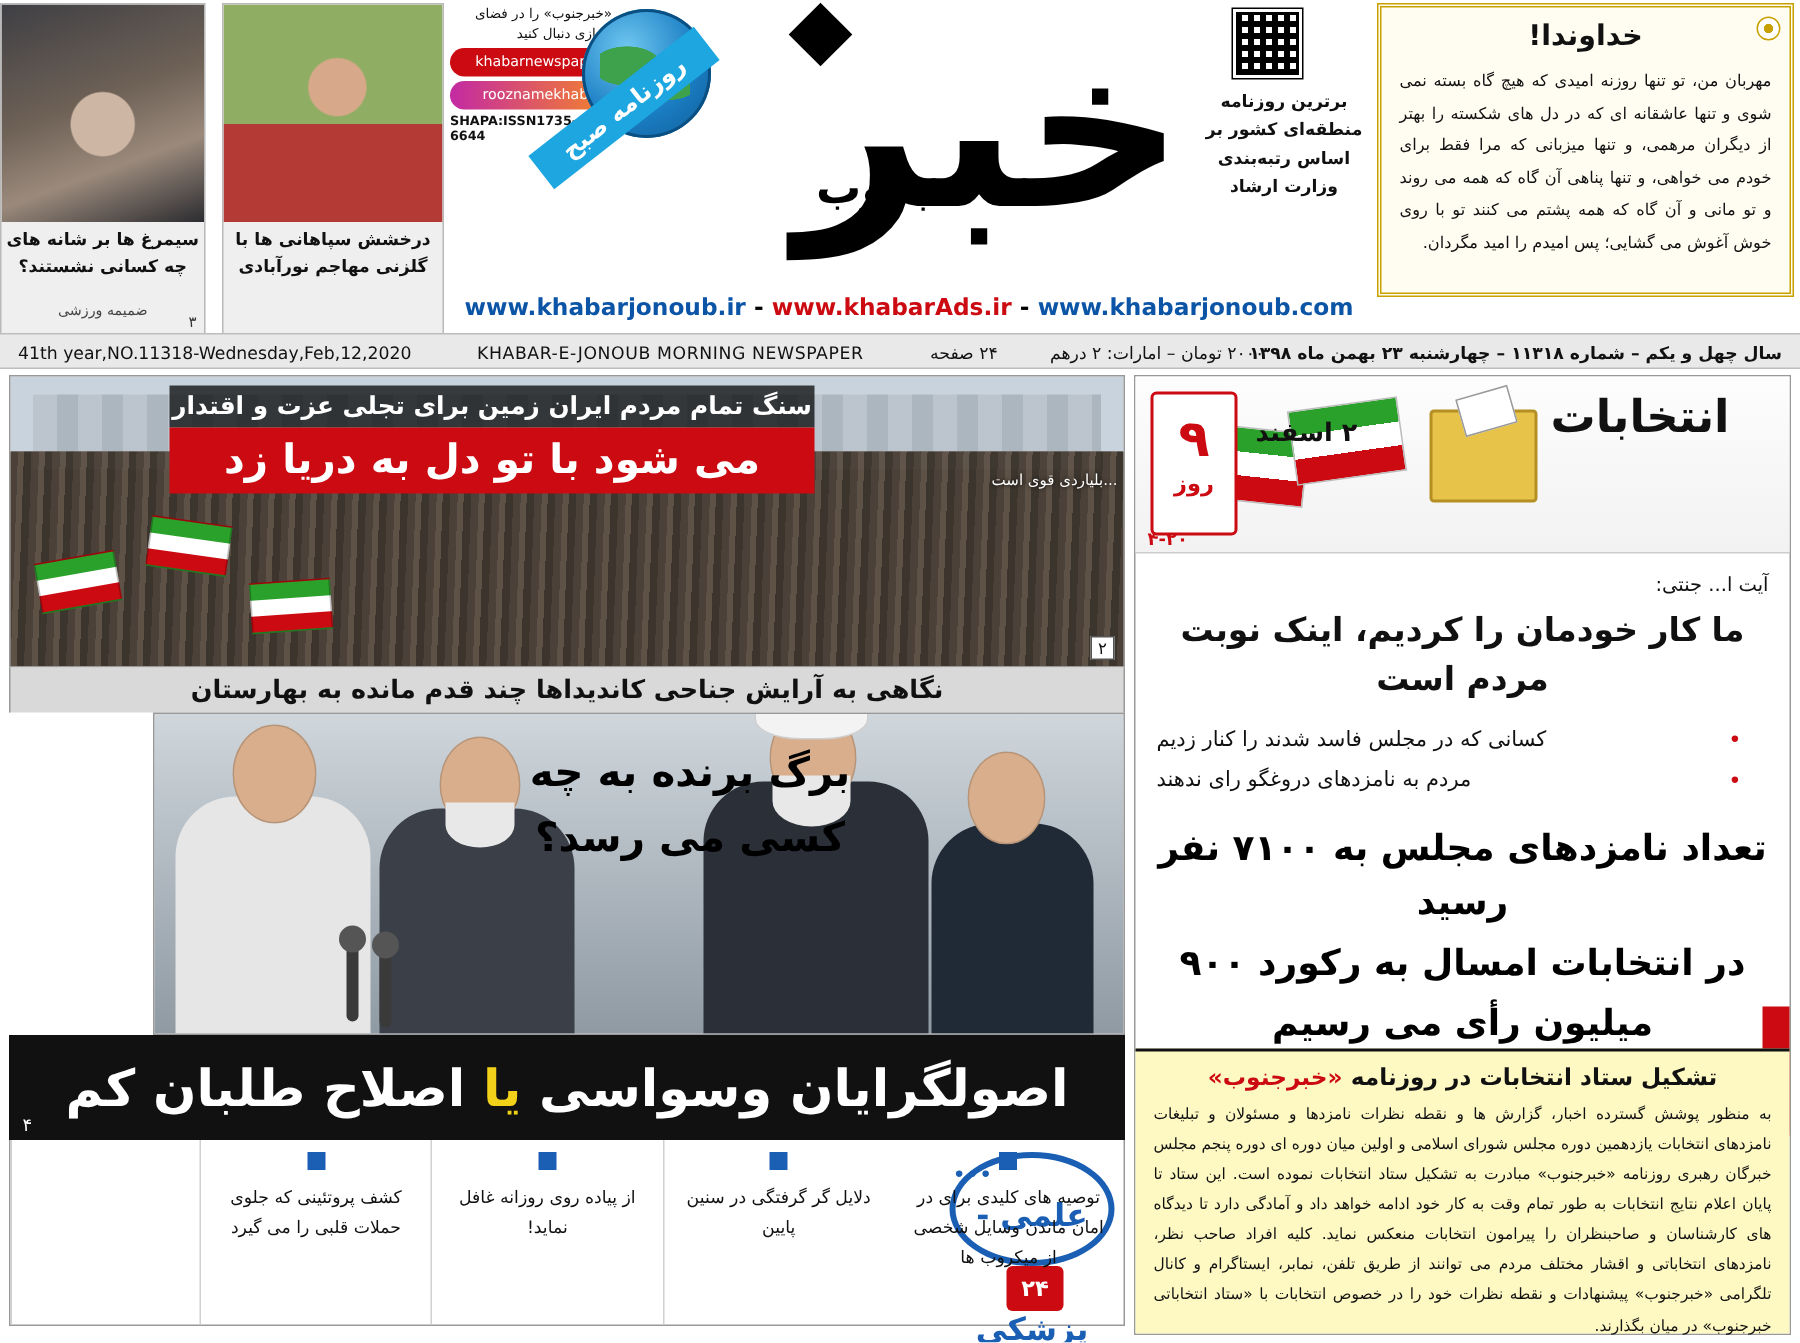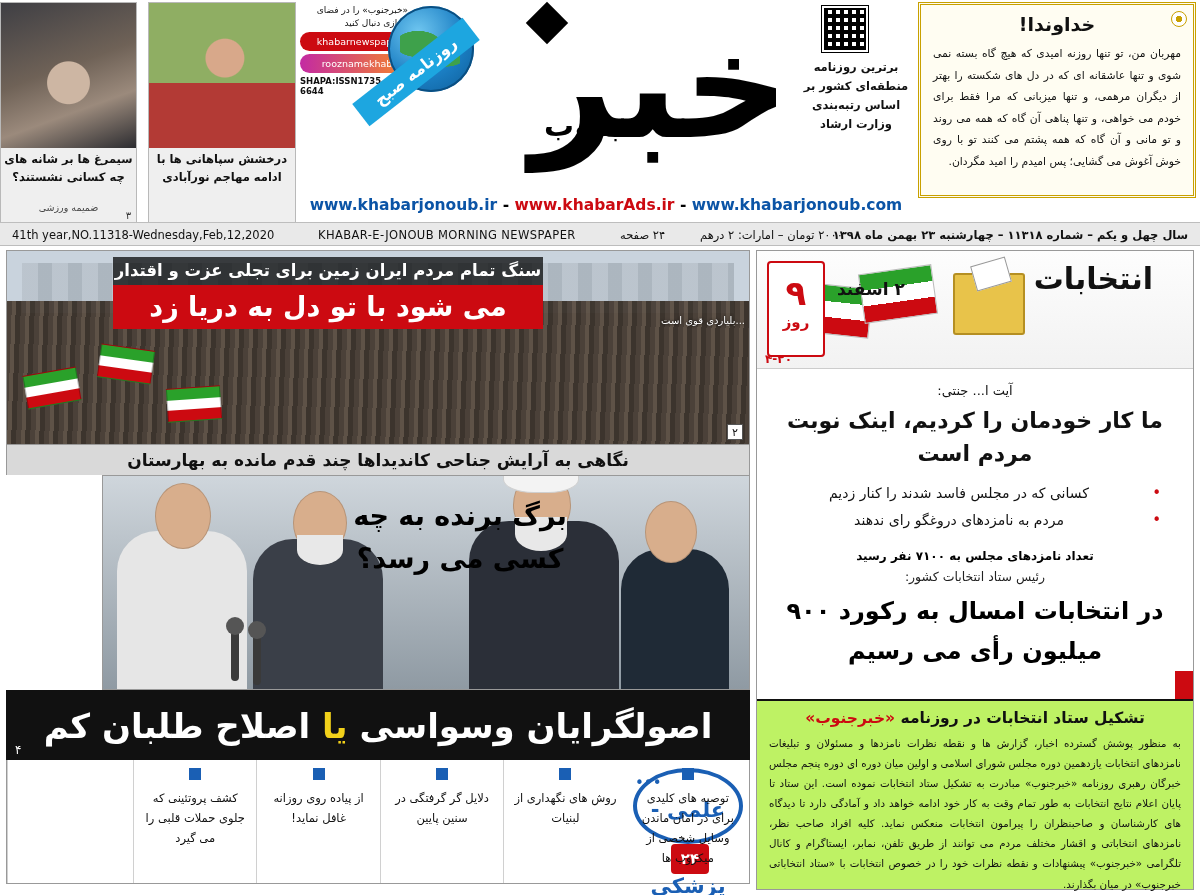--- a/index.html
+++ b/index.html
@@ -312,50 +312,50 @@
   }
   .flag.f2 { right: 322px; top: 34px; transform: rotate(6deg); }
   .elec-code {
     position: absolute;
     bottom: 2px; left: 8px;
     font-size: 12px; font-weight: bold; color: #cc0a11;
     direction: ltr;
   }
 
   .lc-body { padding: 10px 14px 0 14px; }
-  .kicker { font-size: 13px; color: #111; text-align: center; margin: 4px 0 6px; }
+  .kicker { font-size: 13px; color: #111; text-align: right; margin: 4px 0 6px; }
   .lead-head {
     font-size: 22px; font-weight: bold; color: #111;
     text-align: center; line-height: 1.5; margin: 2px 0 10px;
   }
   .bullets { margin: 0; padding: 0 18px 0 0; list-style: none; }
   .bullets li {
     font-size: 14px; line-height: 1.9; color: #111; position: relative;
-    padding-right: 14px; text-align: center;
+    padding-right: 14px; text-align: left;
   }
   .bullets li::before {
     content: "•"; position: absolute; right: 0; top: -1px; color: #cc0a11; font-size: 15px;
   }
   .sub-head {
-    font-size: 12px; font-weight: bold; text-align: center;
+    font-size: 24px; font-weight: bold; text-align: center;
     margin: 14px 0 4px; line-height: 1.5;
   }
   .byline { font-size: 12.5px; text-align: center; color: #222; margin: 2px 0 8px; }
   .big-head {
     font-size: 24px; font-weight: bold; text-align: center;
     line-height: 1.65; margin: 2px 0 10px;
   }
 
   .ad-box {
     position: absolute;
     bottom: 0; right: 0; left: 0;
     height: 190px;
     border-top: 2px solid #111;
     padding: 6px 12px 8px;
-    background: #bef264;
+    background: #fef9c3;
   }
   .ad-title {
     font-size: 15.5px; font-weight: bold; text-align: center;
     color: #111; margin: 2px 0 6px;
   }
   .ad-title .q { color: #cc0a11; }
   .ad-text {
     font-size: 10.3px; line-height: 1.95; text-align: justify; color: #111;
     margin: 0;
   }
@@ -564,21 +564,21 @@
 
     <div class="teaser t1">
       <div class="photo"></div>
       <div class="cap">سیمرغ ها بر شانه های چه کسانی نشستند؟</div>
       <div class="cap" style="top:198px;font-size:9.5px;font-weight:normal;color:#444;">ضمیمه ورزشی</div>
       <div class="pgnum">۳</div>
     </div>
 
     <div class="teaser t2">
       <div class="photo"></div>
-      <div class="cap">درخشش سپاهانی ها با ادامه مهاجم نورآبادی</div>
+      <div class="cap">درخشش سپاهانی ها با گلزنی مهاجم نورآبادی</div>
     </div>
 
     <div class="social">
       <div class="topline">«خبرجنوب» را در فضای مجازی دنبال کنید</div>
       <span class="pill tg">khabarnewspaper</span>
       <span class="pill ig">rooznamekhabar</span>
       <div class="shapa">SHAPA:ISSN1735-6644</div>
     </div>
 
     <div class="logo-wrap">
@@ -631,21 +631,20 @@
     </div>
 
     <div class="lc-body">
       <div class="kicker">آیت ا... جنتی:</div>
       <div class="lead-head">ما کار خودمان را کردیم، اینک نوبت مردم است</div>
       <ul class="bullets">
         <li>کسانی که در مجلس فاسد شدند را کنار زدیم</li>
         <li>مردم به نامزدهای دروغگو رای ندهند</li>
       </ul>
       <div class="sub-head">تعداد نامزدهای مجلس به ۷۱۰۰ نفر رسید</div>
-      <div class="byline">رئیس ستاد انتخابات کشور:</div>
       <div class="big-head">در انتخابات امسال به رکورد ۹۰۰ میلیون رأی می رسیم</div>
     </div>
 
     <div class="side-tab">خبر</div>
 
     <div class="ad-box">
       <div class="ad-title">
         <span>تشکیل ستاد انتخابات در روزنامه </span><span class="q">«خبرجنوب»</span>
       </div>
       <p class="ad-text">به منظور پوشش گسترده اخبار، گزارش ها و نقطه نظرات نامزدها و مسئولان و تبلیغات نامزدهای انتخابات یازدهمین دوره مجلس شورای اسلامی و اولین میان دوره ای دوره پنجم مجلس خبرگان رهبری روزنامه «خبرجنوب» مبادرت به تشکیل ستاد انتخابات نموده است. این ستاد تا پایان اعلام نتایج انتخابات به طور تمام وقت به کار خود ادامه خواهد داد و آمادگی دارد تا دیدگاه های کارشناسان و صاحبنظران را پیرامون انتخابات منعکس نماید. کلیه افراد صاحب نظر، نامزدهای انتخاباتی و اقشار مختلف مردم می توانند از طریق تلفن، نمابر، ایستاگرام و کانال تلگرامی «خبرجنوب» پیشنهادات و نقطه نظرات خود را در خصوص انتخابات با «ستاد انتخاباتی خبرجنوب» در میان بگذارند.</p>
@@ -713,21 +712,17 @@
       <div class="bt-cell">
         <span class="sq"></span>
         <span>از پیاده روی روزانه غافل نماید!</span>
       </div>
       <div class="bt-cell">
         <span class="sq"></span>
         <span>دلایل گر گرفتگی در سنین پایین</span>
       </div>
       <div class="bt-cell">
         <span class="sq"></span>
-        <span>روش های نگهداری از لبنیات</span>
-      </div>
-      <div class="bt-cell">
-        <span class="sq"></span>
         <span>توصیه های کلیدی برای در امان ماندن وسایل شخصی از میکروب ها</span>
       </div>
     </div>
   </div>
 </div>
 
 </body></html>

